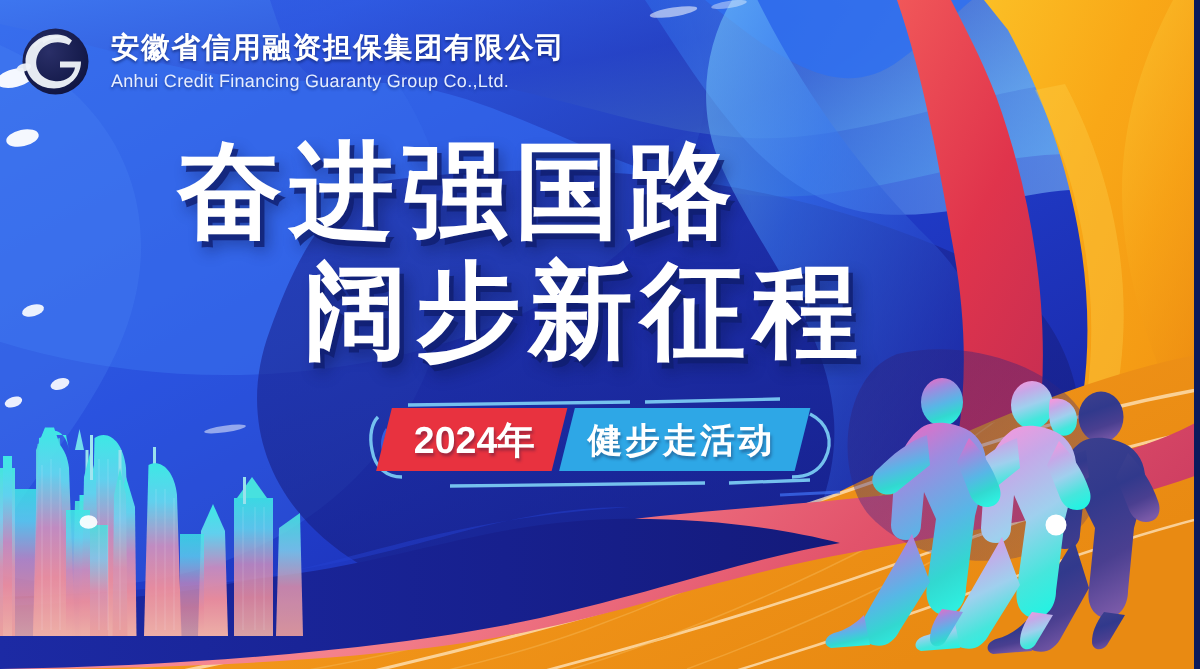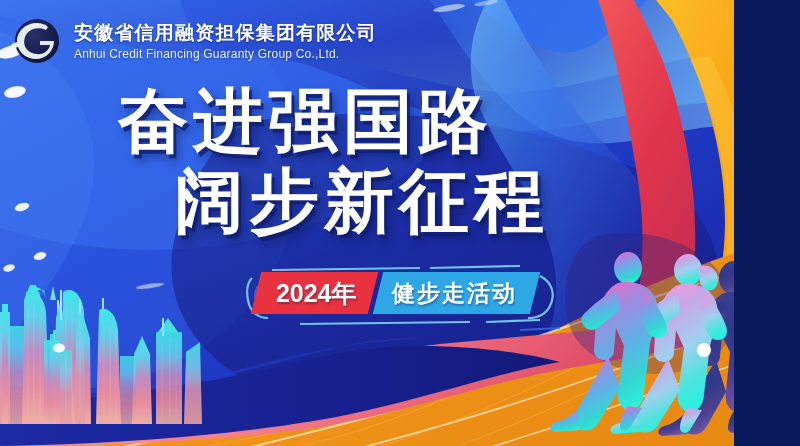--- a/index.html
+++ b/index.html
@@ -1,20 +1,20 @@
 <!DOCTYPE html>
 <html lang="zh"><head>
 <meta charset="utf-8">
 <title>Banner</title>
 <style>
   html,body{margin:0;padding:0;background:#0b1a5c;}
   *{box-sizing:border-box;}
   #stage{
     position:relative;
-    width:734px;height:446px;
+    width:796px;height:446px;
     overflow:hidden;
     font-family:"Liberation Sans","DejaVu Sans",sans-serif;
     background:#1b3fd0;
   }
   .layer{position:absolute;inset:0;}
   .layer svg{display:block;width:800px;height:446px;}
 
   
   #header{
     position:absolute;left:10px;top:14px;
@@ -44,33 +44,32 @@
     text-shadow:0 1px 2px rgba(6,20,80,.45);
   }
 
   
   #headline{
     position:absolute;
     left:118px;top:92px;
     z-index:42;
     line-height:1;
     white-space:nowrap;
-    font-family:Liberation Mono, monospace;
   }
   .hl-line{
     color:#ffffff;
     font-weight:bold;
     font-size:70px;
     letter-spacing:5px;
     text-shadow:
        3px 4px 0 rgba(15,30,110,.78),
        5px 7px 10px rgba(8,18,70,.45);
   }
   #hl-1{display:block;}
-  #hl-2{display:block;margin-top:10px;margin-left:56px;}
+  #hl-2{display:block;margin-top:10px;margin-left:84px;}
 
   
   #subbanner{
     position:absolute;
     left:256px;top:272px;
     z-index:45;
     display:flex;align-items:stretch;
     height:42px;
     transform:skewX(-14deg);
   }

